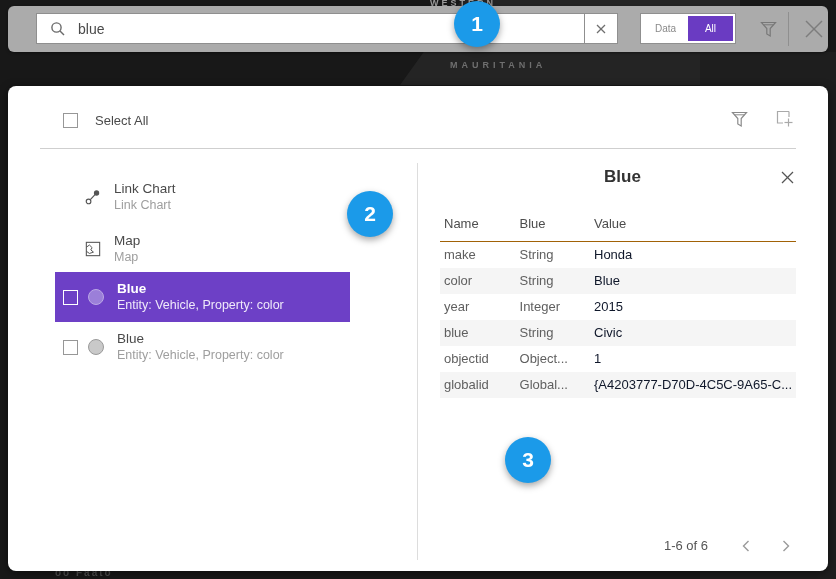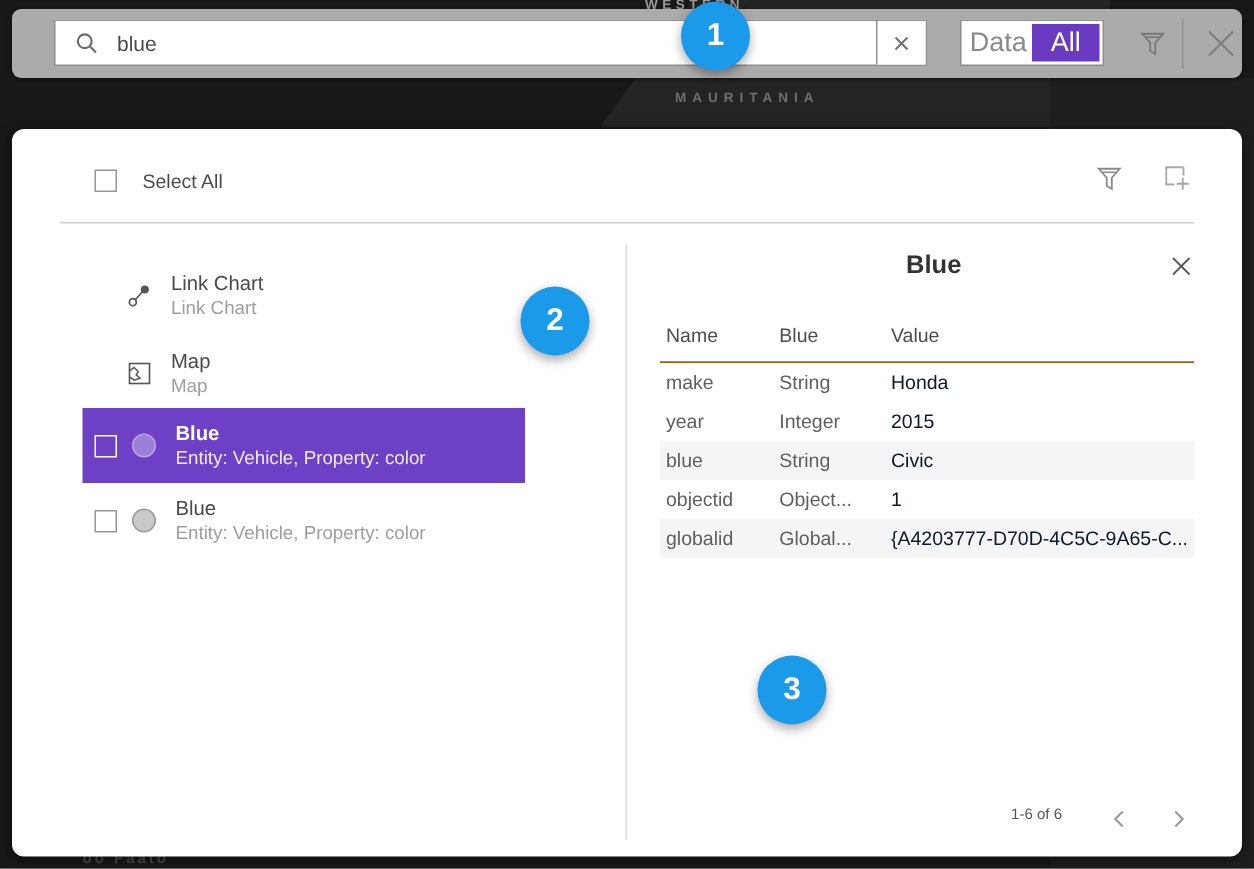--- a/index.html
+++ b/index.html
@@ -23,21 +23,21 @@
              border-radius:6px; z-index:2; box-shadow:0 1px 3px rgba(0,0,0,.4); }
   .search-box { position:absolute; left:28px; top:7px; width:582px; height:31px; background:#fff;
                 border:1px solid #8f8f8f; display:flex; align-items:center; }
   .search-box svg.mag { margin-left:13px; flex:0 0 auto; }
   .search-input { flex:1 1 auto; border:none; outline:none; font-family:"Liberation Sans",sans-serif;
                   font-size:14px; color:#4a4a4a; padding:0 8px 0 12px; height:100%; background:transparent; }
   .clear-btn { flex:0 0 33px; height:100%; border-left:1px solid #8f8f8f; display:flex;
                align-items:center; justify-content:center; cursor:pointer; background:#fff; }
   .scope-toggle { position:absolute; left:632px; top:7px; width:96px; height:31px; background:#fff;
                   border:1px solid #8f8f8f; display:flex; padding:2px; }
-  .scope-opt { flex:1; display:flex; align-items:center; justify-content:center; font-size:18px;
+  .scope-opt { flex:1; display:flex; align-items:center; justify-content:center; font-size:10px;
                color:#8a8a8a; cursor:pointer; }
   .scope-opt.active { background:#6a3bc2; color:#fff; }
   .tb-filter { position:absolute; left:746px; top:10px; width:28px; height:26px; display:flex;
                align-items:center; justify-content:center; cursor:pointer; }
   .tb-divider { position:absolute; left:780px; top:6px; width:1px; height:34px; background:#8f8f8f; }
   .tb-close { position:absolute; left:792px; top:10px; width:28px; height:26px; display:flex;
               align-items:center; justify-content:center; cursor:pointer; }
 
   
   .callout { position:absolute; width:46px; height:46px; border-radius:50%; background:#1b9ae9;
@@ -91,21 +91,21 @@
   .attr-table { position:absolute; left:432px; top:130px; width:356px; border-collapse:collapse;
                 font-size:13px; }
   .attr-table th { text-align:left; font-weight:normal; color:#4d4d4d; padding:0 4px 10px 4px;
                    border-bottom:1px solid #a16207; }
   .attr-table td { padding:0 4px; height:26px; color:#5f5f5f; white-space:nowrap; overflow:hidden; }
   .attr-table td.val { color:#0f172a; }
   .attr-table tr.alt td { background:#f5f5f5; }
   .col-name { width:80px; } .col-type { width:78px; }
 
   .page-range { position:absolute; left:600px; top:452px; width:100px; text-align:right;
-                font-size:10px; color:#555; }
+                font-size:13px; color:#555; }
   .page-prev { position:absolute; left:726px; top:448px; width:24px; height:24px; display:flex;
                align-items:center; justify-content:center; cursor:pointer; }
   .page-next { position:absolute; left:766px; top:448px; width:24px; height:24px; display:flex;
                align-items:center; justify-content:center; cursor:pointer; }
 </style>
 </head>
 <body>
 
 <div class="screen">
 
@@ -227,20 +227,25 @@
           <th class="col-type">Blue</th>
           <th>Value</th>
         </tr>
       </thead>
       <tbody>
         <tr>
           <td>make</td>
           <td>String</td>
           <td class="val">Honda</td>
         </tr>
+        <tr class="alt">
+          <td>color</td>
+          <td>String</td>
+          <td class="val">Blue</td>
+        </tr>
         <tr>
           <td>year</td>
           <td>Integer</td>
           <td class="val">2015</td>
         </tr>
         <tr class="alt">
           <td>blue</td>
           <td>String</td>
           <td class="val">Civic</td>
         </tr>

